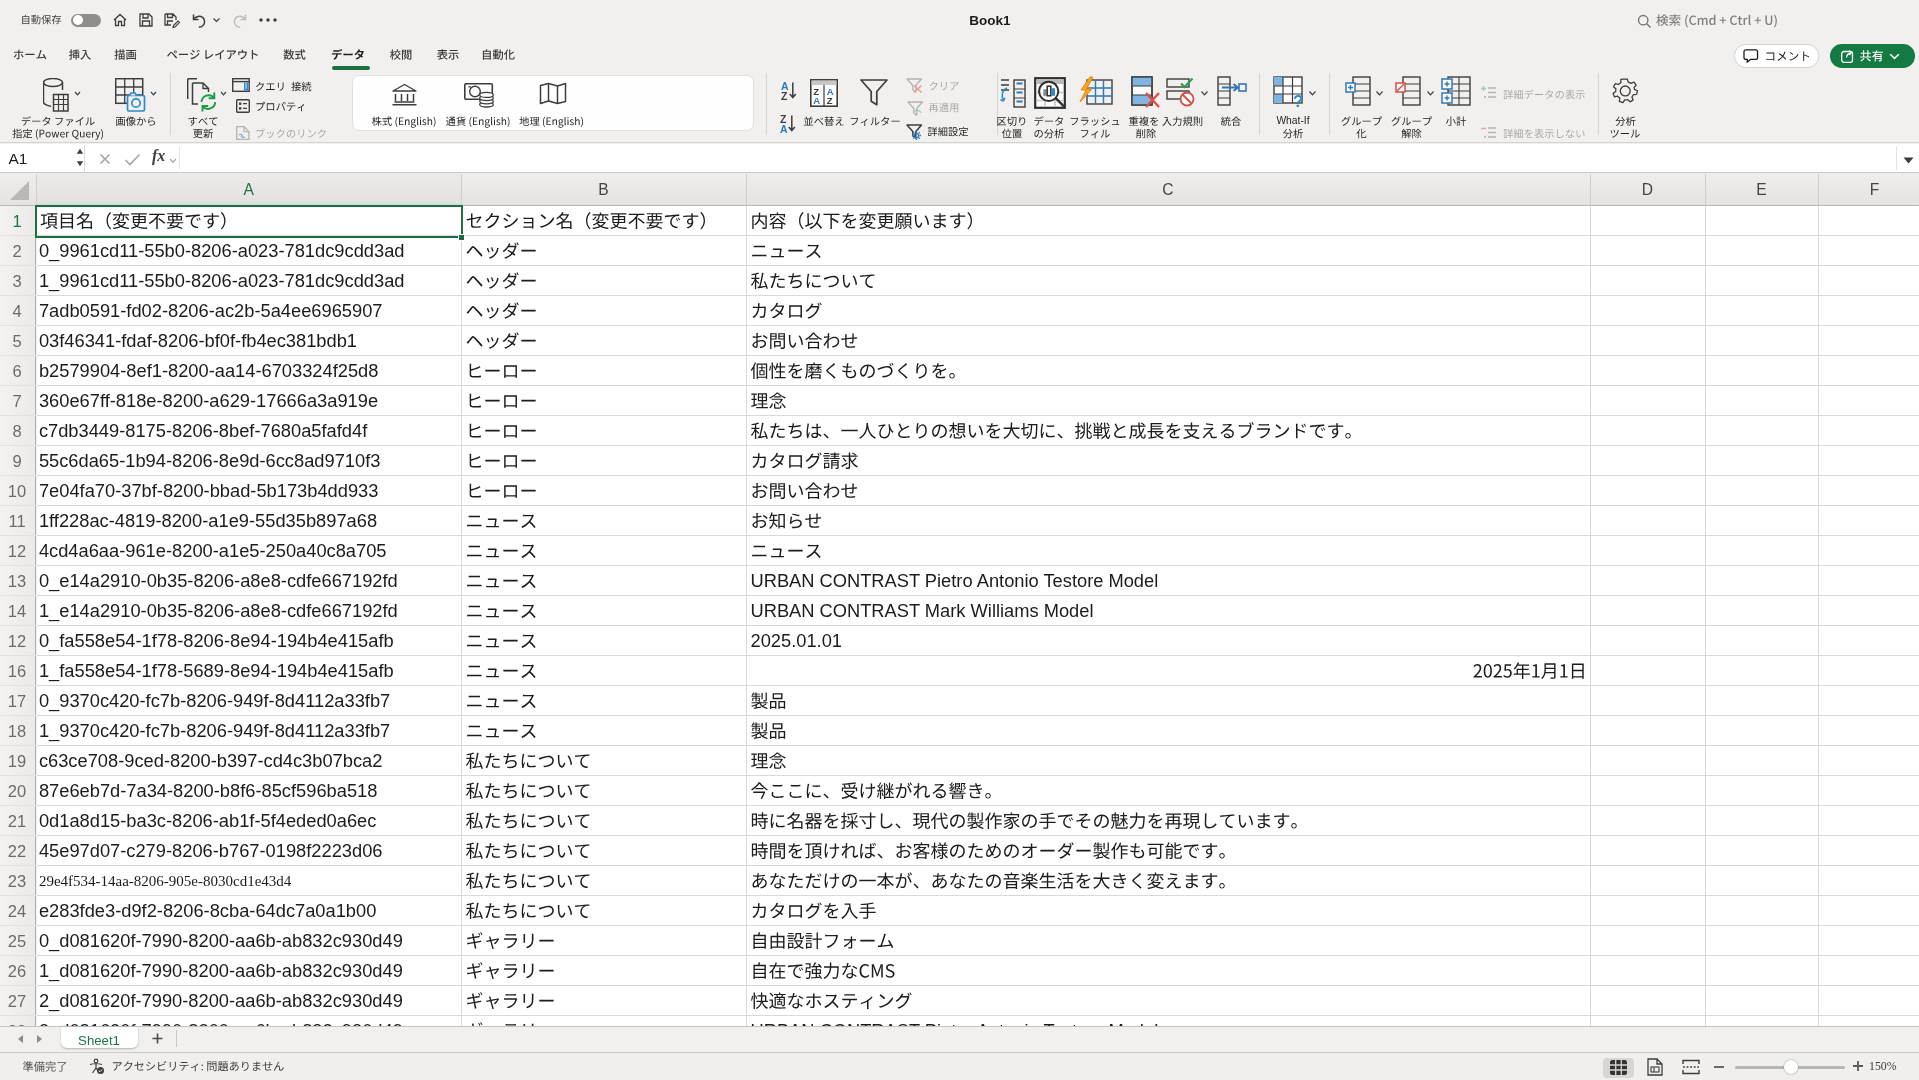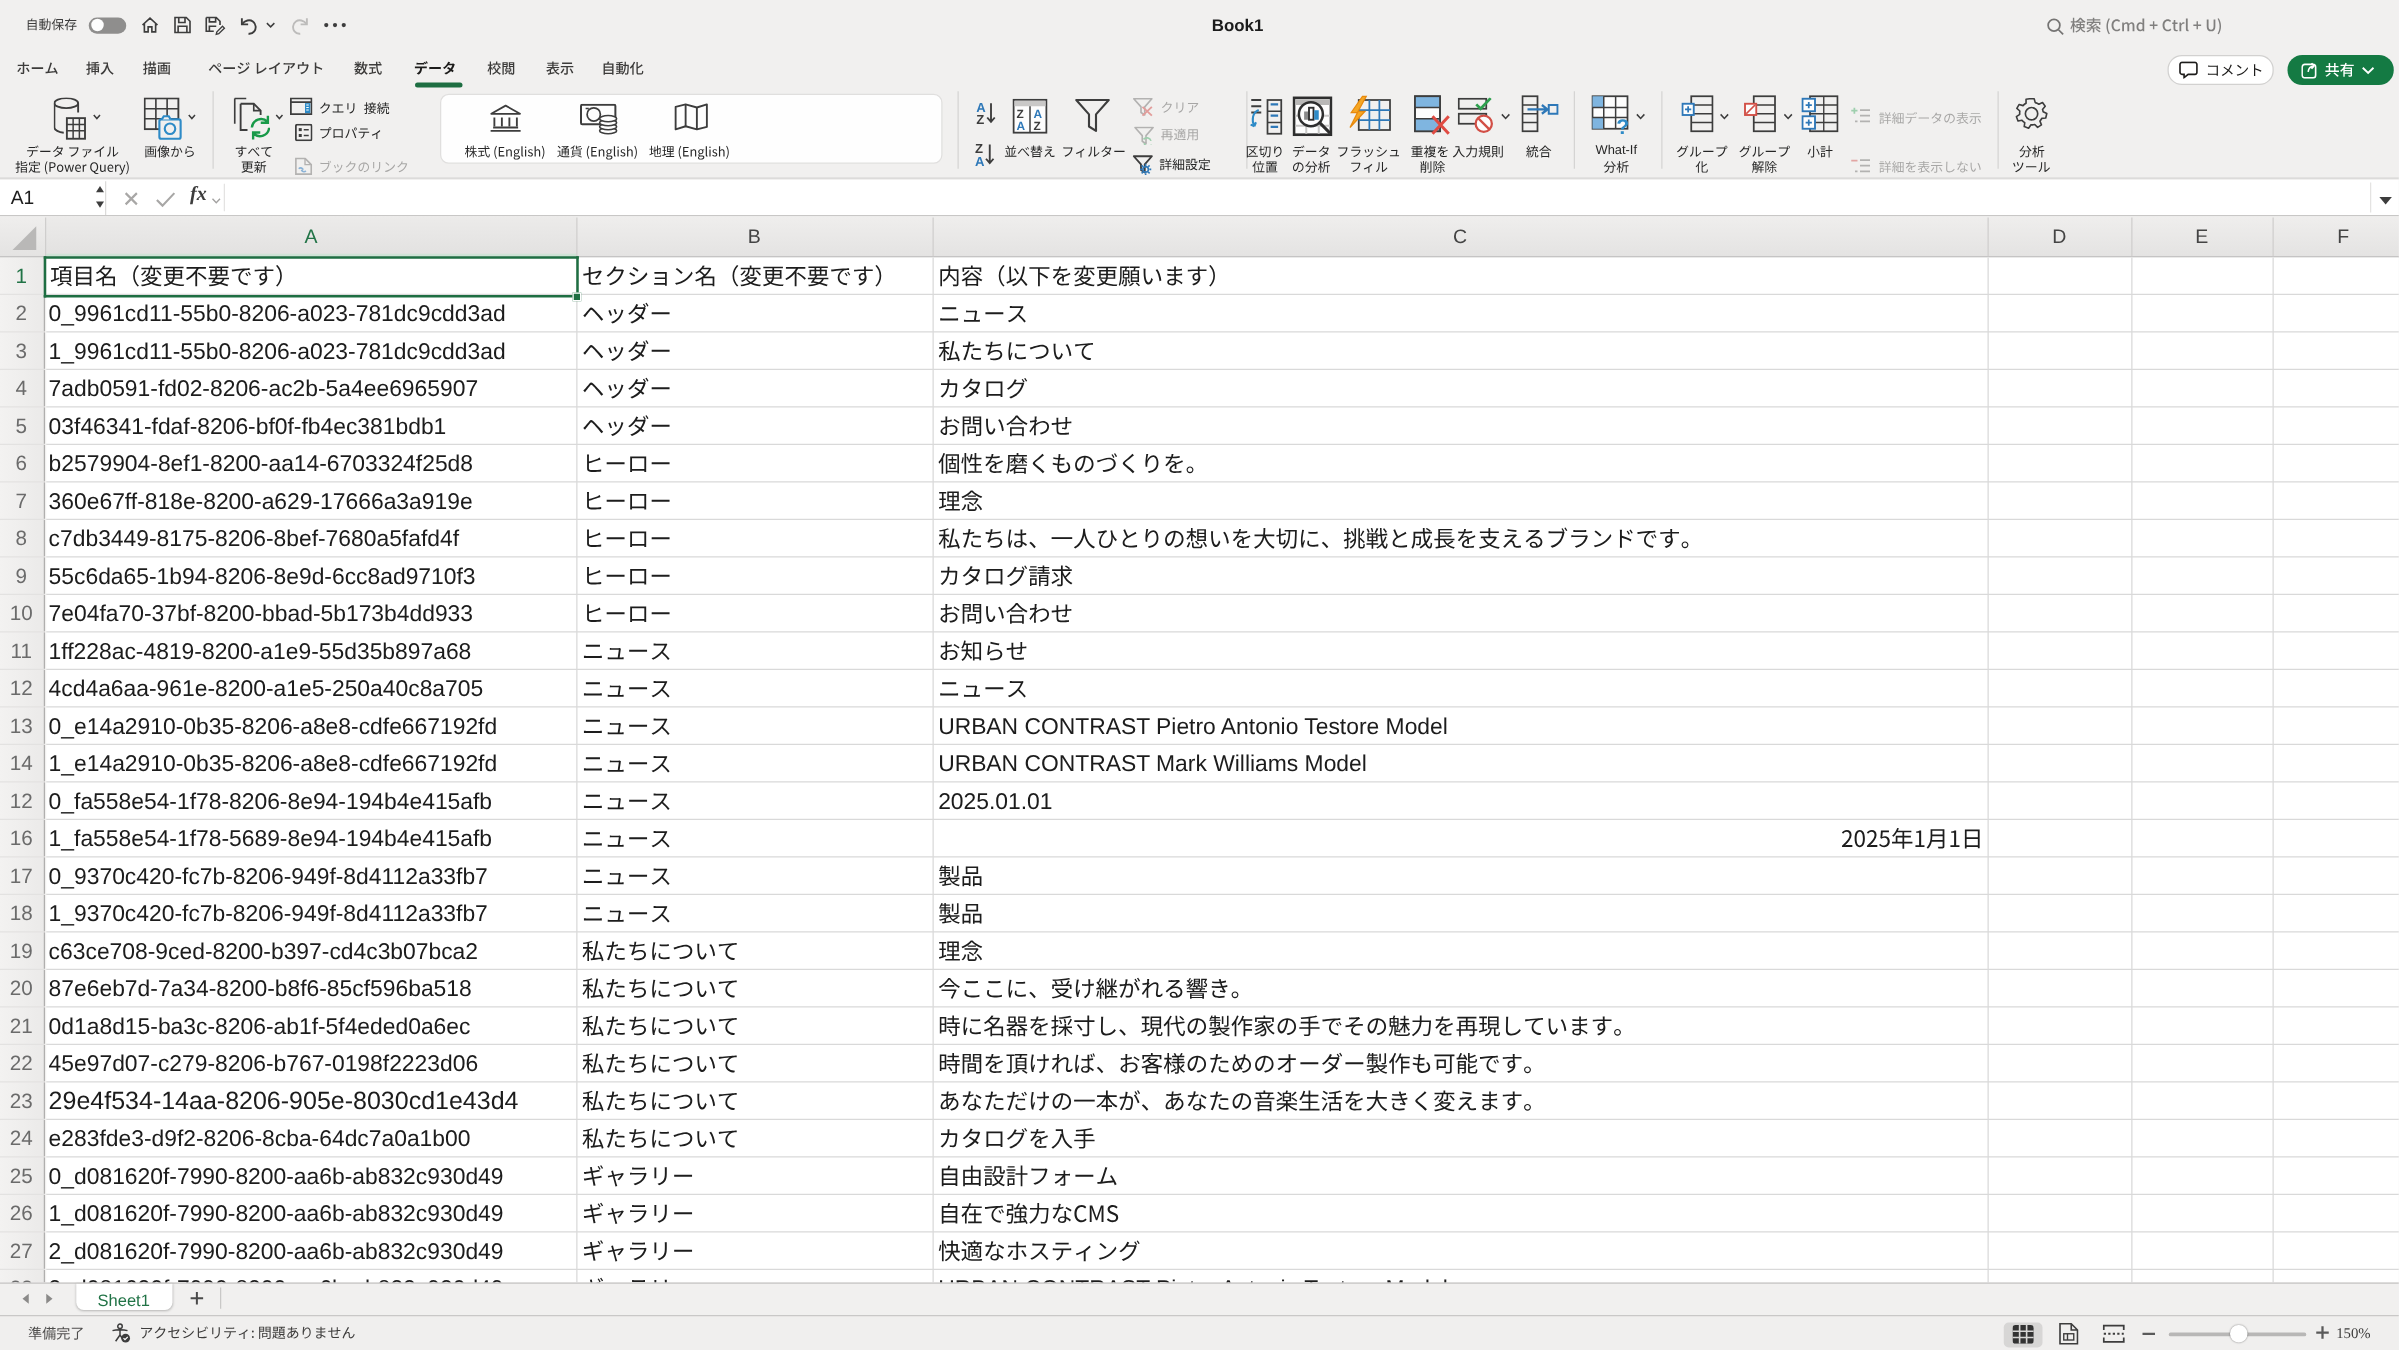--- a/index.html
+++ b/index.html
@@ -399,21 +399,21 @@
     <div style="position:absolute;top:571.5px;font-family:'Liberation Sans',sans-serif;font-size:18.3px;color:#1c1c1c;font-weight:normal;white-space:pre;line-height:18.3px;left:38.9px;">0_e14a2910-0b35-8206-a8e8-cdfe667192fd</div>
     <div style="position:absolute;top:601.5px;font-family:'Liberation Sans',sans-serif;font-size:18.3px;color:#1c1c1c;font-weight:normal;white-space:pre;line-height:18.3px;left:38.9px;">1_e14a2910-0b35-8206-a8e8-cdfe667192fd</div>
     <div style="position:absolute;top:631.5px;font-family:'Liberation Sans',sans-serif;font-size:18.3px;color:#1c1c1c;font-weight:normal;white-space:pre;line-height:18.3px;left:38.9px;">0_fa558e54-1f78-8206-8e94-194b4e415afb</div>
     <div style="position:absolute;top:661.5px;font-family:'Liberation Sans',sans-serif;font-size:18.3px;color:#1c1c1c;font-weight:normal;white-space:pre;line-height:18.3px;left:38.9px;">1_fa558e54-1f78-5689-8e94-194b4e415afb</div>
     <div style="position:absolute;top:691.5px;font-family:'Liberation Sans',sans-serif;font-size:18.3px;color:#1c1c1c;font-weight:normal;white-space:pre;line-height:18.3px;left:38.9px;">0_9370c420-fc7b-8206-949f-8d4112a33fb7</div>
     <div style="position:absolute;top:721.5px;font-family:'Liberation Sans',sans-serif;font-size:18.3px;color:#1c1c1c;font-weight:normal;white-space:pre;line-height:18.3px;left:38.9px;">1_9370c420-fc7b-8206-949f-8d4112a33fb7</div>
     <div style="position:absolute;top:751.5px;font-family:'Liberation Sans',sans-serif;font-size:18.3px;color:#1c1c1c;font-weight:normal;white-space:pre;line-height:18.3px;left:38.9px;">c63ce708-9ced-8200-b397-cd4c3b07bca2</div>
     <div style="position:absolute;top:781.5px;font-family:'Liberation Sans',sans-serif;font-size:18.3px;color:#1c1c1c;font-weight:normal;white-space:pre;line-height:18.3px;left:38.9px;">87e6eb7d-7a34-8200-b8f6-85cf596ba518</div>
     <div style="position:absolute;top:811.5px;font-family:'Liberation Sans',sans-serif;font-size:18.3px;color:#1c1c1c;font-weight:normal;white-space:pre;line-height:18.3px;left:38.9px;">0d1a8d15-ba3c-8206-ab1f-5f4eded0a6ec</div>
     <div style="position:absolute;top:841.5px;font-family:'Liberation Sans',sans-serif;font-size:18.3px;color:#1c1c1c;font-weight:normal;white-space:pre;line-height:18.3px;left:38.9px;">45e97d07-c279-8206-b767-0198f2223d06</div>
-    <div style="position:absolute;top:871.5px;font-family:Liberation Sans, sans-serif;font-size:20px;color:#1c1c1c;font-weight:normal;white-space:pre;line-height:18.3px;left:38.9px;">29e4f534-14aa-8206-905e-8030cd1e43d4</div>
+    <div style="position:absolute;top:871.5px;font-family:Liberation Serif, serif;font-size:15px;color:#1c1c1c;font-weight:normal;white-space:pre;line-height:18.3px;left:38.9px;">29e4f534-14aa-8206-905e-8030cd1e43d4</div>
     <div style="position:absolute;top:901.5px;font-family:'Liberation Sans',sans-serif;font-size:18.3px;color:#1c1c1c;font-weight:normal;white-space:pre;line-height:18.3px;left:38.9px;">e283fde3-d9f2-8206-8cba-64dc7a0a1b00</div>
     <div style="position:absolute;top:931.5px;font-family:'Liberation Sans',sans-serif;font-size:18.3px;color:#1c1c1c;font-weight:normal;white-space:pre;line-height:18.3px;left:38.9px;">0_d081620f-7990-8200-aa6b-ab832c930d49</div>
     <div style="position:absolute;top:961.5px;font-family:'Liberation Sans',sans-serif;font-size:18.3px;color:#1c1c1c;font-weight:normal;white-space:pre;line-height:18.3px;left:38.9px;">1_d081620f-7990-8200-aa6b-ab832c930d49</div>
     <div style="position:absolute;top:991.5px;font-family:'Liberation Sans',sans-serif;font-size:18.3px;color:#1c1c1c;font-weight:normal;white-space:pre;line-height:18.3px;left:38.9px;">2_d081620f-7990-8200-aa6b-ab832c930d49</div>
     <div style="position:absolute;top:1021.5px;font-family:'Liberation Sans',sans-serif;font-size:18.3px;color:#1c1c1c;font-weight:normal;white-space:pre;line-height:18.3px;left:38.9px;">3_d081620f-7990-8200-aa6b-ab832c930d49</div>
     <div style="position:absolute;top:571.5px;font-family:'Liberation Sans',sans-serif;font-size:18.3px;color:#1c1c1c;font-weight:normal;white-space:pre;line-height:18.3px;left:750.5px;">URBAN CONTRAST Pietro Antonio Testore Model</div>
     <div style="position:absolute;top:601.5px;font-family:'Liberation Sans',sans-serif;font-size:18.3px;color:#1c1c1c;font-weight:normal;white-space:pre;line-height:18.3px;left:750.5px;">URBAN CONTRAST Mark Williams Model</div>
     <div style="position:absolute;top:631.5px;font-family:'Liberation Sans',sans-serif;font-size:18.3px;color:#1c1c1c;font-weight:normal;white-space:pre;line-height:18.3px;left:750.5px;">2025.01.01</div>
     <div style="position:absolute;top:1021.5px;font-family:'Liberation Sans',sans-serif;font-size:18.3px;color:#1c1c1c;font-weight:normal;white-space:pre;line-height:18.3px;left:750.5px;">URBAN CONTRAST Pietro Antonio Testore Model</div>
     <div style="position:absolute;left:35px;top:205.3px;width:428px;height:2.1px;background:#1e6e42;"></div>

